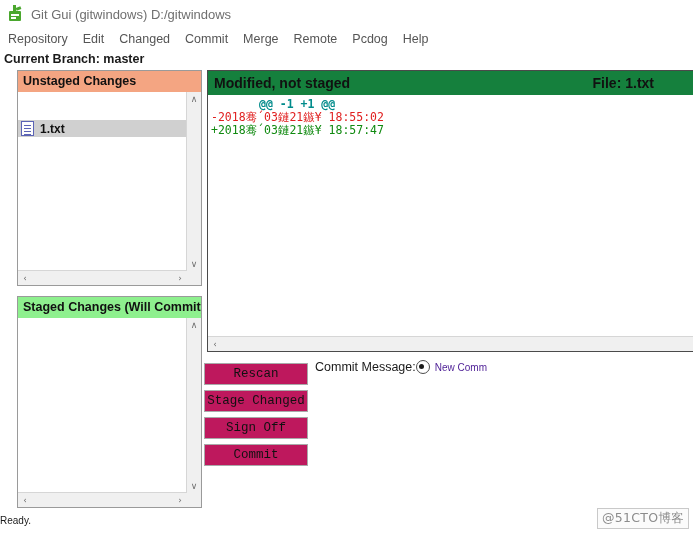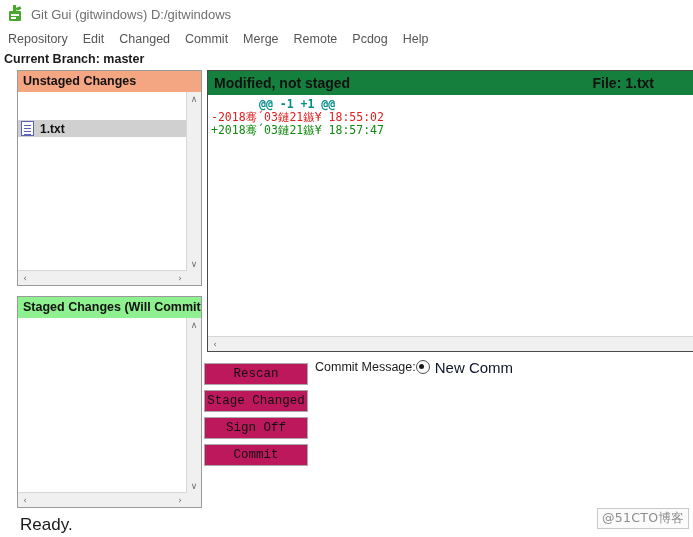--- a/index.html
+++ b/index.html
@@ -322,21 +322,21 @@
     flex: none;
   }
   .radio-dot::after {
     content: "";
     position: absolute;
     left: 2.5px; top: 2.5px;
     width: 5px; height: 5px;
     border-radius: 50%;
     background: #1a1a1a;
   }
-  .radio-label { font-size: 15px; color: #0f172a; }
+  .radio-label { font-size: 10px; color: #4c1d95; }
   #commit-box {
     position: absolute;
     left: 3px; top: 22px;
     right: 0; bottom: 0;
     border: 1px solid #9a9a9a;
     background: #ffffff;
     box-sizing: border-box;
     overflow: hidden;
   }
   #commit-text {
@@ -346,23 +346,23 @@
     padding: 7px 0 0 6px;
     white-space: pre;
   }
 
   
   #statusbar {
     position: absolute;
     left: 0; top: 511px;
     width: 693px; height: 26px;
     background: #ffffff;
-    font-size: 17px;
+    font-size: 10px;
     color: #1a1a1a;
-    padding: 4px 0 0 20px;
+    padding: 4px 0 0 0;
     box-sizing: border-box;
   }
   #watermark {
     position: absolute;
     right: 4px; top: 508px;
     font-family: "DejaVu Sans", sans-serif;
     font-size: 12.5px;
     color: #8c8c8c;
     border: 1px solid #c9c9c9;
     background: #fbfbfb;

